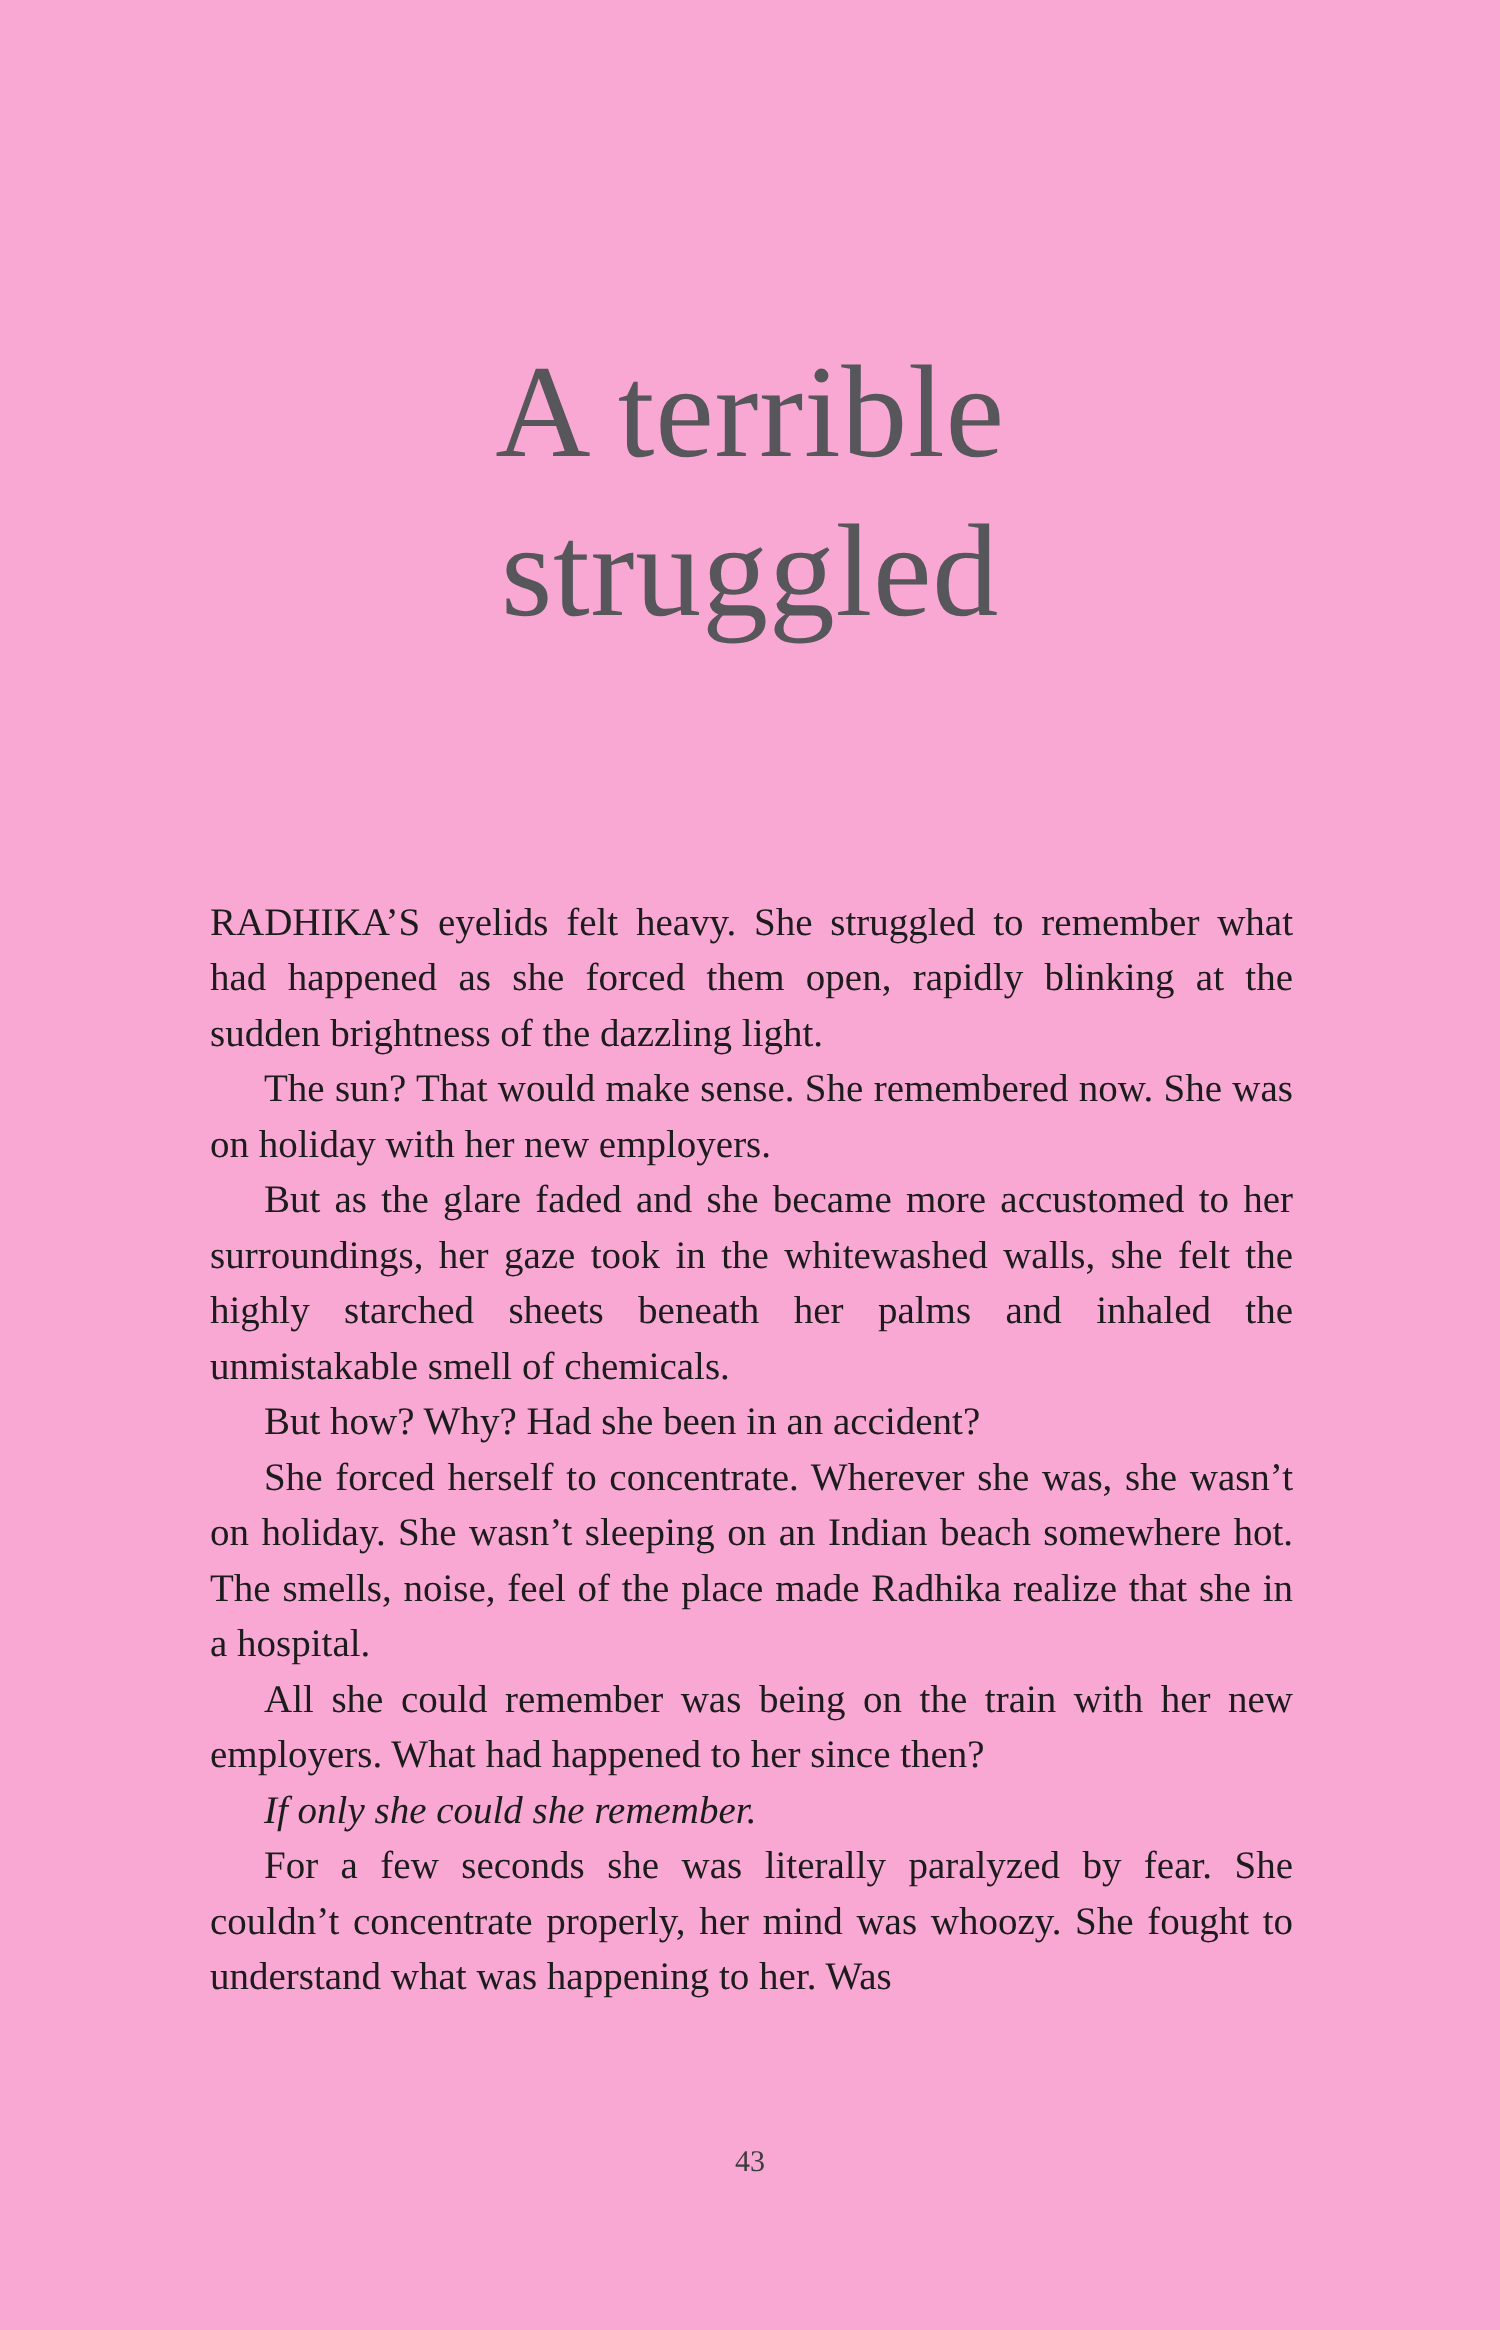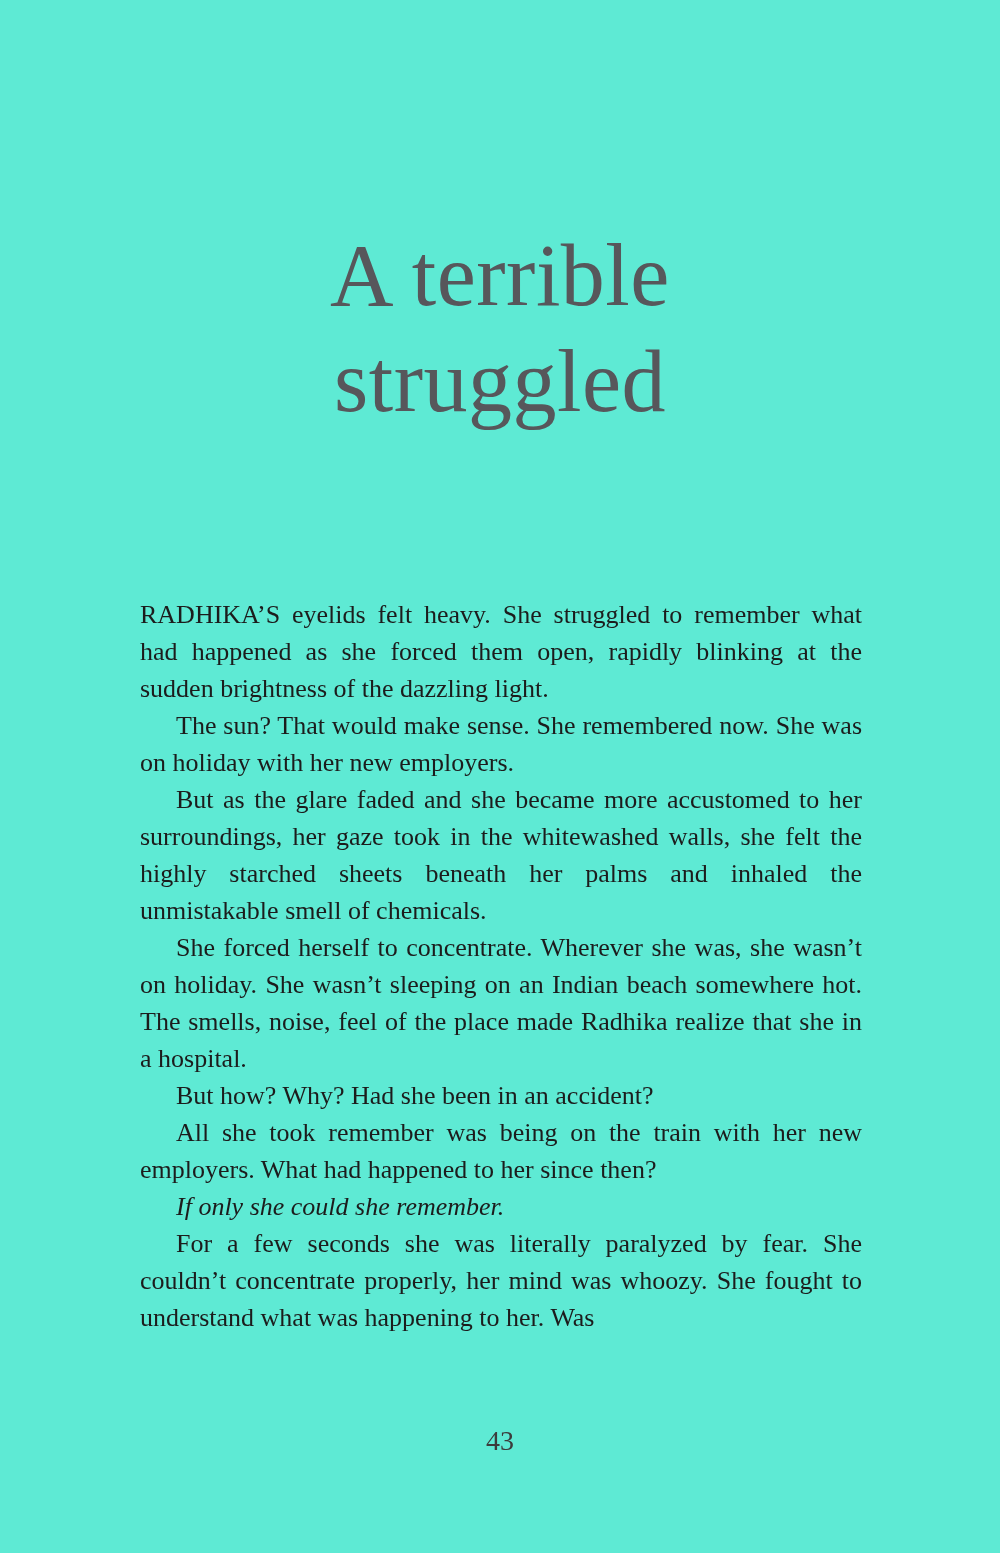--- a/index.html
+++ b/index.html
@@ -4,21 +4,21 @@
 <style>
   html, body {
     margin: 0;
     padding: 0;
     background: #ffffff;
   }
   .page {
     position: relative;
     width: 1000px;
     height: 1553px;
-    background: #5eead4;
+    background: #f9a8d4;
     font-family: "Liberation Serif", serif;
     overflow: hidden;
   }
   .chapter-title {
     position: absolute;
     top: 223px;
     left: 0;
     width: 100%;
     margin: 0;
     text-align: center;
@@ -51,40 +51,40 @@
   }
   .body-text em {
   }
   .page-number {
     position: absolute;
     top: 1424px;
     left: 0;
     width: 100%;
     text-align: center;
     color: #3c3c3c;
-    font-size: 28px;
+    font-size: 20px;
     line-height: 34px;
   }
 </style>
 </head>
 <body>
 
 <div class="page">
 
   <h1 class="chapter-title">
     <span class="title-line">A terrible</span>
     <span class="title-line">struggled</span>
   </h1>
 
   <div class="body-text">
       <p class=""><span>RADHIKA’S eyelids felt heavy. She struggled to remember what had happened as she forced them open, rapidly blinking at the sudden brightness of the dazzling light.</span></p>
       <p class="indent"><span>The sun?  That would make sense. She remembered now. She was on holiday with her new employers.</span></p>
       <p class="indent"><span>But as the glare faded and she became more accustomed to her surroundings, her gaze took in the whitewashed walls, she felt the highly starched sheets beneath her palms and inhaled the unmistakable smell of chemicals.</span></p>
+      <p class="indent"><span>But how?  Why?  Had she been in an accident?</span></p>
       <p class="indent"><span>She forced herself to concentrate. Wherever she was, she wasn’t on holiday. She wasn’t sleeping on an Indian beach somewhere hot. The smells, noise, feel of the place made Radhika realize that she in a hospital.</span></p>
-      <p class="indent"><span>But how?  Why?  Had she been in an accident?</span></p>
-      <p class="indent"><span>All she took remember was being on the train with her new employers. What had happened to her since then?</span></p>
+      <p class="indent"><span>All she could remember was being on the train with her new employers. What had happened to her since then?</span></p>
       <p class="indent"><em>If only she could she remember.</em></p>
       <p class="indent"><span>For a few seconds she was literally paralyzed by fear. She couldn’t concentrate properly, her mind was whoozy. She fought to understand what was happening to her. Was</span></p>
     </div>
 
   <div class="page-number">43</div>
 
 </div>
 
 </body></html>

